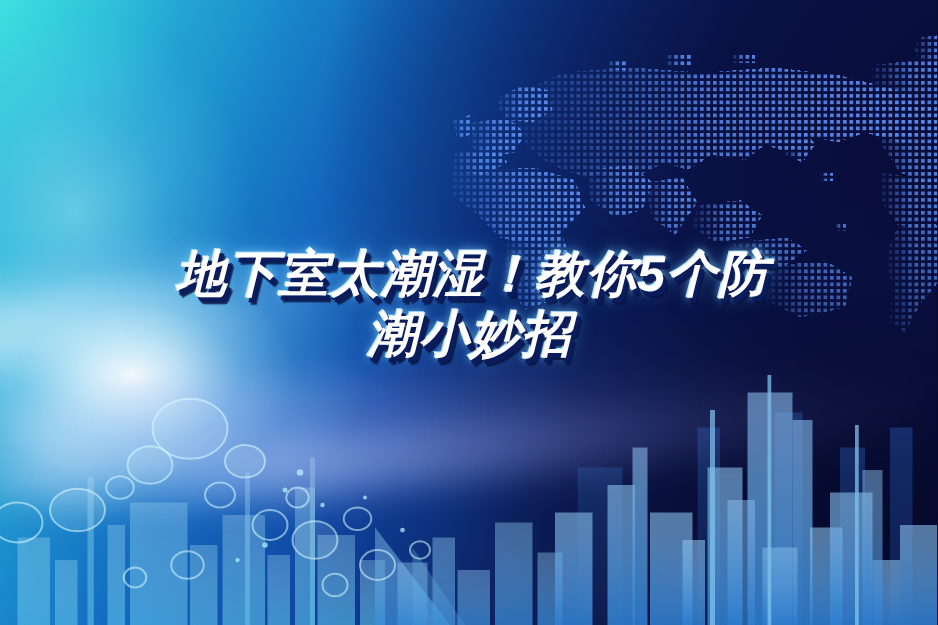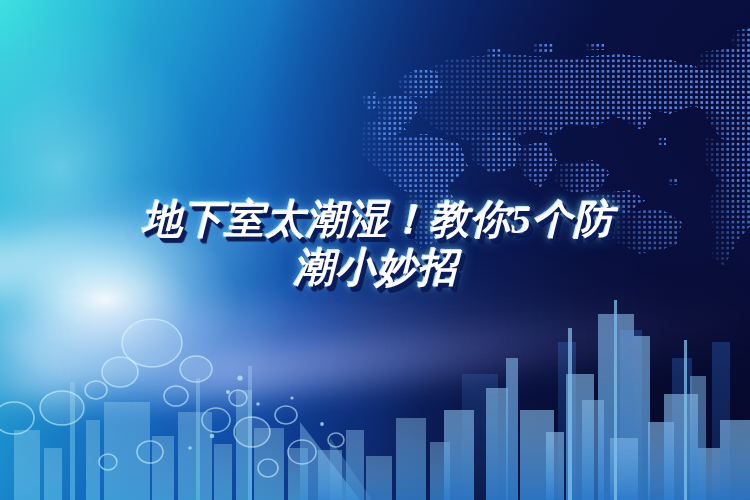--- a/index.html
+++ b/index.html
@@ -141,21 +141,20 @@
   .bubbles svg { display:block; width:100%; height:100%; }
 
   
   .title-block {
     position: absolute;
     left: 0;
     top: 196px;
     width: 750px;
     text-align: center;
     z-index: 40;
-    font-family: Liberation Serif, serif;
   }
   .title-line {
     display: block;
     color: #ffffff;
     font-weight: 700;
     font-style: italic;
     font-size: 40px;
     line-height: 48px;
     letter-spacing: 1px;
     white-space: nowrap;

